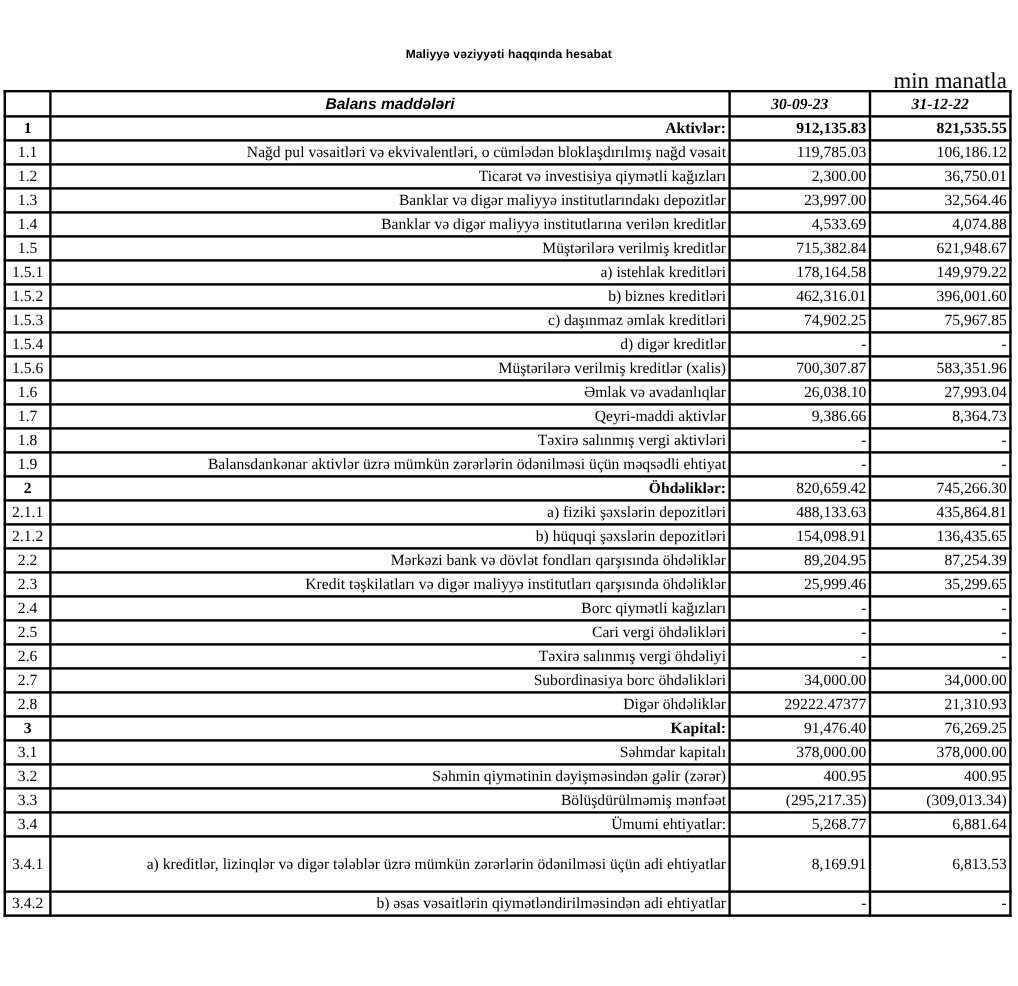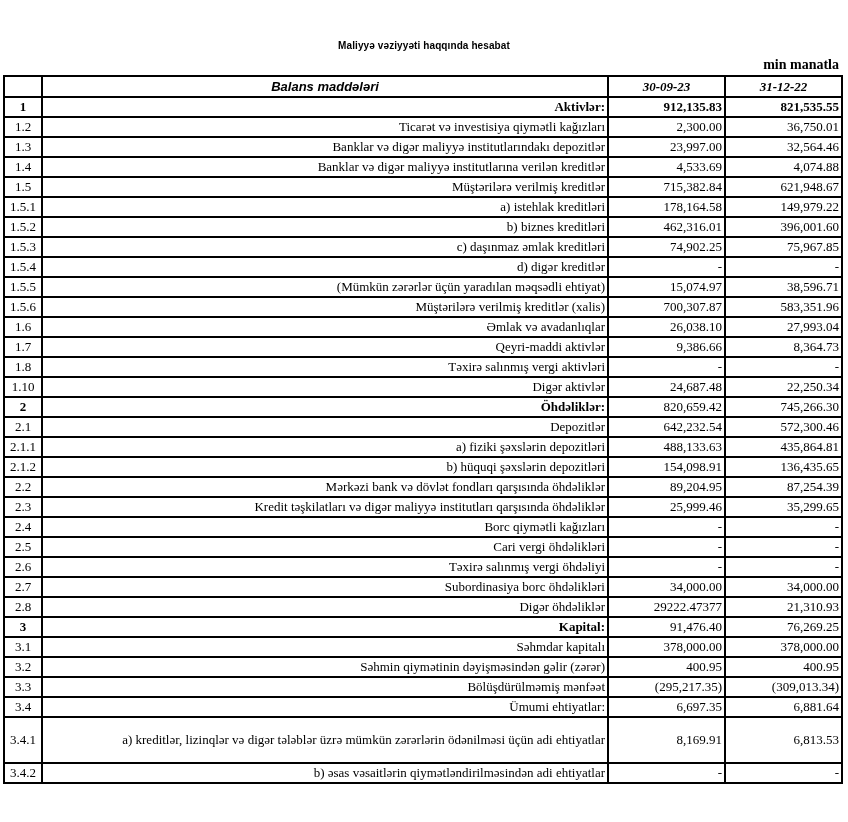--- a/index.html
+++ b/index.html
@@ -25,22 +25,22 @@
     font-family: "Liberation Sans", sans-serif;
     font-weight: bold;
     font-size: 10px;
     letter-spacing: 0.1px;
   }
   .unit-note {
     position: absolute;
     top: 57px;
     right: 9px;
     font-family: "Liberation Serif", serif;
-    font-weight: bold;
-    font-size: 14px;
+    font-weight: normal;
+    font-size: 19px;
   }
   table.balance {
     position: absolute;
     top: 75px;
     left: 3px;
     width: 840px;
     border-collapse: collapse;
     table-layout: fixed;
   }
   table.balance col.c-num  { width: 38px; }
@@ -98,20 +98,26 @@
     </thead>
     <tbody>
 
     <tr class="bold-row bold-vals">
           <td class="num">1</td>
           <td class="label">Aktivlər:</td>
           <td class="val">912,135.83</td>
           <td class="val">821,535.55</td>
         </tr>
         <tr>
+          <td class="num">1.1</td>
+          <td class="label">Nağd pul vəsaitləri və  ekvivalentləri, o cümlədən bloklaşdırılmış nağd vəsait</td>
+          <td class="val">119,785.03</td>
+          <td class="val">106,186.12</td>
+        </tr>
+        <tr>
           <td class="num">1.2</td>
           <td class="label">Ticarət və investisiya qiymətli kağızları</td>
           <td class="val">2,300.00</td>
           <td class="val">36,750.01</td>
         </tr>
         <tr>
           <td class="num">1.3</td>
           <td class="label">Banklar və digər maliyyə institutlarındakı depozitlər</td>
           <td class="val">23,997.00</td>
           <td class="val">32,564.46</td>
@@ -146,26 +152,20 @@
           <td class="val">74,902.25</td>
           <td class="val">75,967.85</td>
         </tr>
         <tr>
           <td class="num">1.5.4</td>
           <td class="label">d) digər kreditlər</td>
           <td class="val">-</td>
           <td class="val">-</td>
         </tr>
         <tr>
-          <td class="num">1.5.5</td>
-          <td class="label">(Mümkün zərərlər üçün yaradılan məqsədli ehtiyat)</td>
-          <td class="val">15,074.97</td>
-          <td class="val">38,596.71</td>
-        </tr>
-        <tr>
           <td class="num">1.5.6</td>
           <td class="label">Müştərilərə verilmiş kreditlər (xalis)</td>
           <td class="val">700,307.87</td>
           <td class="val">583,351.96</td>
         </tr>
         <tr>
           <td class="num">1.6</td>
           <td class="label">Əmlak və avadanlıqlar</td>
           <td class="val">26,038.10</td>
           <td class="val">27,993.04</td>
@@ -176,38 +176,32 @@
           <td class="val">9,386.66</td>
           <td class="val">8,364.73</td>
         </tr>
         <tr>
           <td class="num">1.8</td>
           <td class="label">Təxirə salınmış vergi aktivləri</td>
           <td class="val">-</td>
           <td class="val">-</td>
         </tr>
         <tr>
-          <td class="num">1.10</td>
-          <td class="label">Digər aktivlər</td>
-          <td class="val">24,687.48</td>
-          <td class="val">22,250.34</td>
+          <td class="num">1.9</td>
+          <td class="label">Balansdankənar aktivlər üzrə mümkün zərərlərin ödənilməsi üçün məqsədli ehtiyat</td>
+          <td class="val">-</td>
+          <td class="val">-</td>
         </tr>
         <tr class="bold-row">
           <td class="num">2</td>
           <td class="label">Öhdəliklər:</td>
           <td class="val">820,659.42</td>
           <td class="val">745,266.30</td>
         </tr>
         <tr>
-          <td class="num">2.1</td>
-          <td class="label">Depozitlər</td>
-          <td class="val">642,232.54</td>
-          <td class="val">572,300.46</td>
-        </tr>
-        <tr>
           <td class="num">2.1.1</td>
           <td class="label">a) fiziki şəxslərin depozitləri</td>
           <td class="val">488,133.63</td>
           <td class="val">435,864.81</td>
         </tr>
         <tr>
           <td class="num">2.1.2</td>
           <td class="label">b) hüquqi şəxslərin depozitləri</td>
           <td class="val">154,098.91</td>
           <td class="val">136,435.65</td>
@@ -274,21 +268,21 @@
         </tr>
         <tr>
           <td class="num">3.3</td>
           <td class="label">Bölüşdürülməmiş mənfəət</td>
           <td class="val">(295,217.35)</td>
           <td class="val">(309,013.34)</td>
         </tr>
         <tr>
           <td class="num">3.4</td>
           <td class="label">Ümumi ehtiyatlar:</td>
-          <td class="val">6,697.35</td>
+          <td class="val">5,268.77</td>
           <td class="val">6,881.64</td>
         </tr>
         <tr class="tall">
           <td class="num">3.4.1</td>
           <td class="label">a) kreditlər, lizinqlər və digər tələblər üzrə mümkün zərərlərin ödənilməsi üçün adi ehtiyatlar</td>
           <td class="val">8,169.91</td>
           <td class="val">6,813.53</td>
         </tr>
         <tr>
           <td class="num">3.4.2</td>

